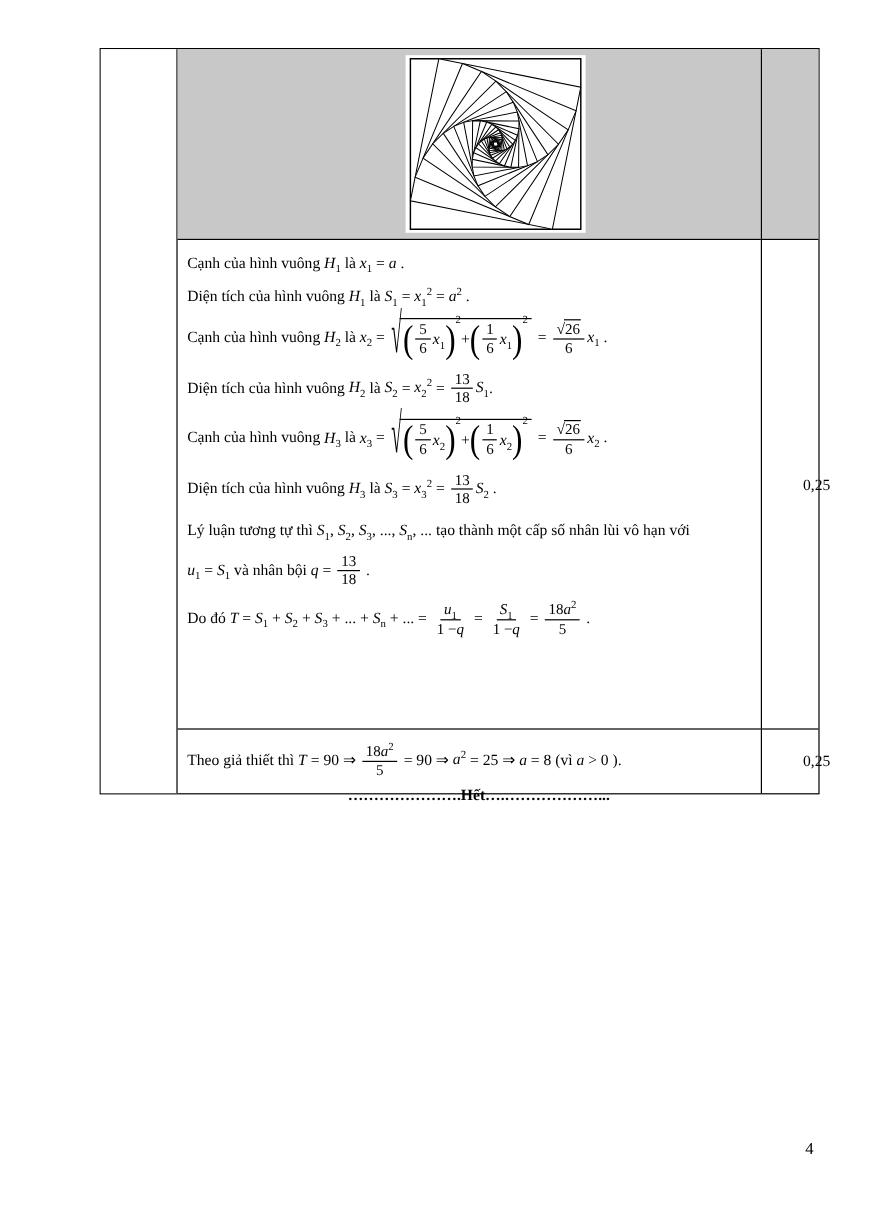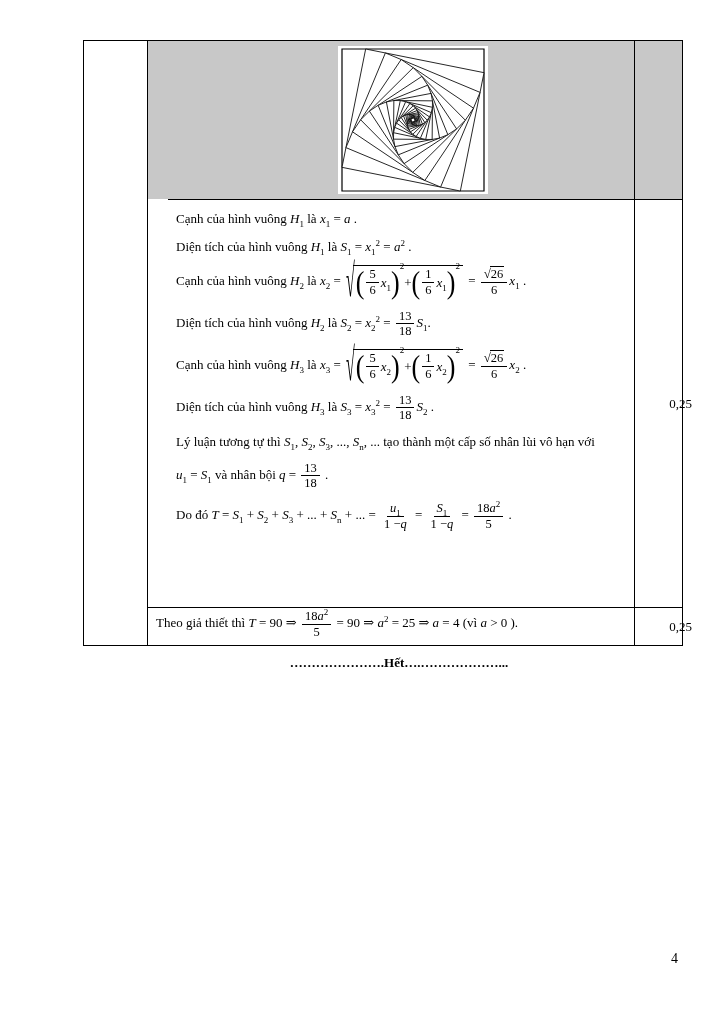--- a/index.html
+++ b/index.html
@@ -12,32 +12,32 @@
     position:absolute;left:83px;top:40px;width:600px;box-sizing:border-box;
     border:1px solid #000;
     display:grid;
     grid-template-columns:64px 1fr 48px;
     grid-template-rows:158px minmax(408px,auto) minmax(38px,auto);
   }
   .cell{box-sizing:border-box;padding-left:44px;}
   .cell-left{grid-column:1;grid-row:1/4;border-right:1px solid #000;background:#fff;}
   .cell-fig{grid-column:2;grid-row:1;display:flex;align-items:center;justify-content:center;}
   .cell-score1{grid-column:3;grid-row:1;border-left:1px solid #000;}
-  .cell-main{grid-column:2;grid-row:2;border-top:1px solid #000;padding:8px 8px;overflow:hidden;margin-left:20px;}
+  .cell-main{grid-column:2;grid-row:2;border-top:1px solid #000;padding:8px 8px;overflow:hidden;}
   .cell-score2{grid-column:3;grid-row:2;border-top:1px solid #000;border-left:1px solid #000;
     display:flex;align-items:center;justify-content:center;}
   .cell-main3{grid-column:2;grid-row:3;border-top:1px solid #000;padding:1px 8px;overflow:hidden;}
   .cell-score3{grid-column:3;grid-row:3;border-top:1px solid #000;border-left:1px solid #000;
     display:flex;align-items:center;justify-content:center;}
   .figure-box{width:150px;height:148px;background:#fff;}
   .figure-box svg{display:block;width:150px;height:148px;}
 
   .line{margin:10px 0;line-height:1.35;}
   .line:first-child{margin-top:2px;}
-  .cell-main3 .line{margin:0 0;}
+  .cell-main3 .line{margin:10px 0;font-family:Liberation Serif, serif;}
 
   
   .tk-var{font-style:italic;}
   sub,sup{font-size:9px;font-style:normal;line-height:0;}
   .tk-frac{display:inline-flex;flex-direction:column;align-items:center;vertical-align:middle;margin:0 2px;}
   .fr-num,.fr-den{display:flex;align-items:baseline;justify-content:center;padding:0 3px;line-height:1.18;font-size:12.5px;}
   .fr-num{border-bottom:1px solid #000;}
   .tk-sqrt{display:inline-flex;align-items:center;vertical-align:middle;}
   .tk-sqrt .sq-sym{line-height:1;font-size:13px;margin-right:-1px;}
   .tk-sqrt .sq-body{border-top:1px solid #000;padding:0 1px;display:inline-flex;align-items:center;}
@@ -250,21 +250,21 @@
 
   <div class="cell cell-main3">
     <div class="line"><span class="tk-text">Theo giả thiết thì </span><span class="tk-var">T</span><span class="tk-text"> = 90 ⇒ </span><span class="tk-frac">
           <span class="fr-num">
             <span class="tk-text">18</span>
             <span class="tk-var">a<sup>2</sup></span>
           </span>
           <span class="fr-den">
             <span class="tk-text">5</span>
           </span>
-        </span><span class="tk-text"> = 90 ⇒ </span><span class="tk-var">a<sup>2</sup></span><span class="tk-text"> = 25 ⇒ </span><span class="tk-var">a</span><span class="tk-text"> = 4 (vì </span><span class="tk-var">a</span><span class="tk-text"> &gt; 0 ).</span></div>
+        </span><span class="tk-text"> = 90 ⇒ </span><span class="tk-var">a<sup>2</sup></span><span class="tk-text"> = 25 ⇒ </span><span class="tk-var">a</span><span class="tk-text"> = 8 (vì </span><span class="tk-var">a</span><span class="tk-text"> &gt; 0 ).</span></div>
   </div>
   <div class="cell cell-score3">
     <span>0,25</span>
   </div>
 </div>
 
 <div class="het-line"><span>………………….</span><span class="het-label">Hết</span><span>….………………...</span></div>
 
 <div class="page-number">4</div>
 

